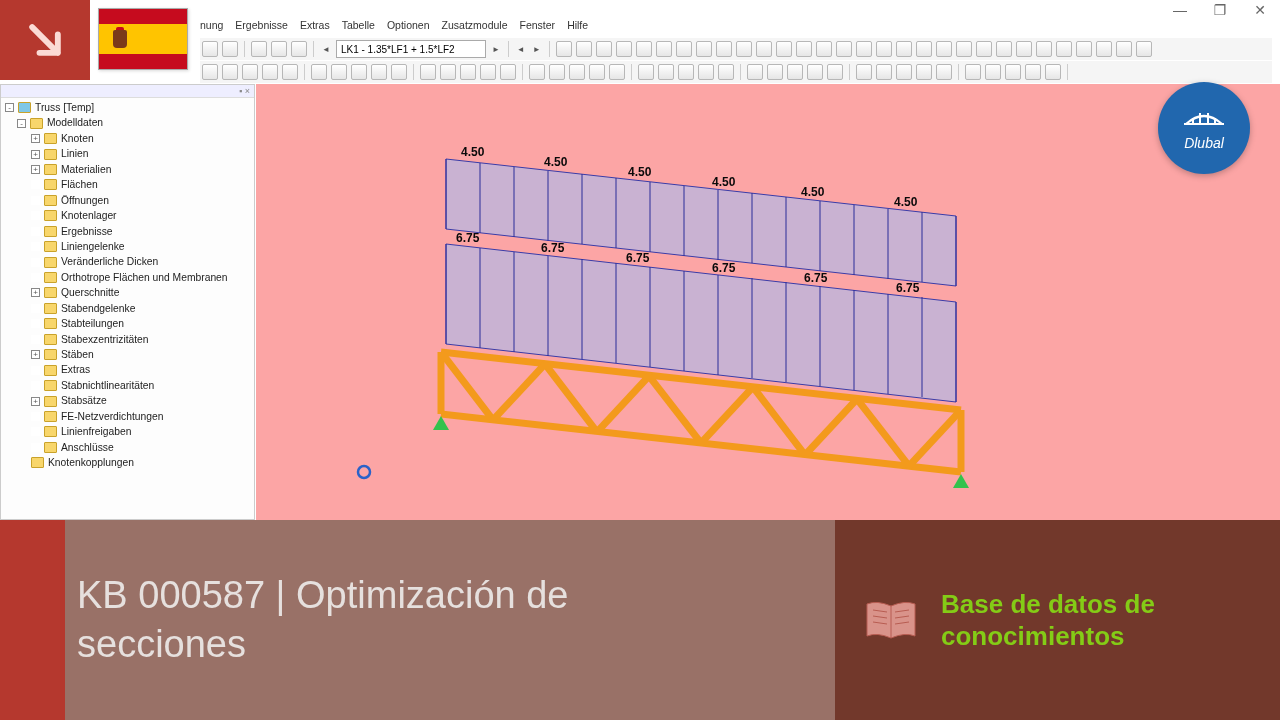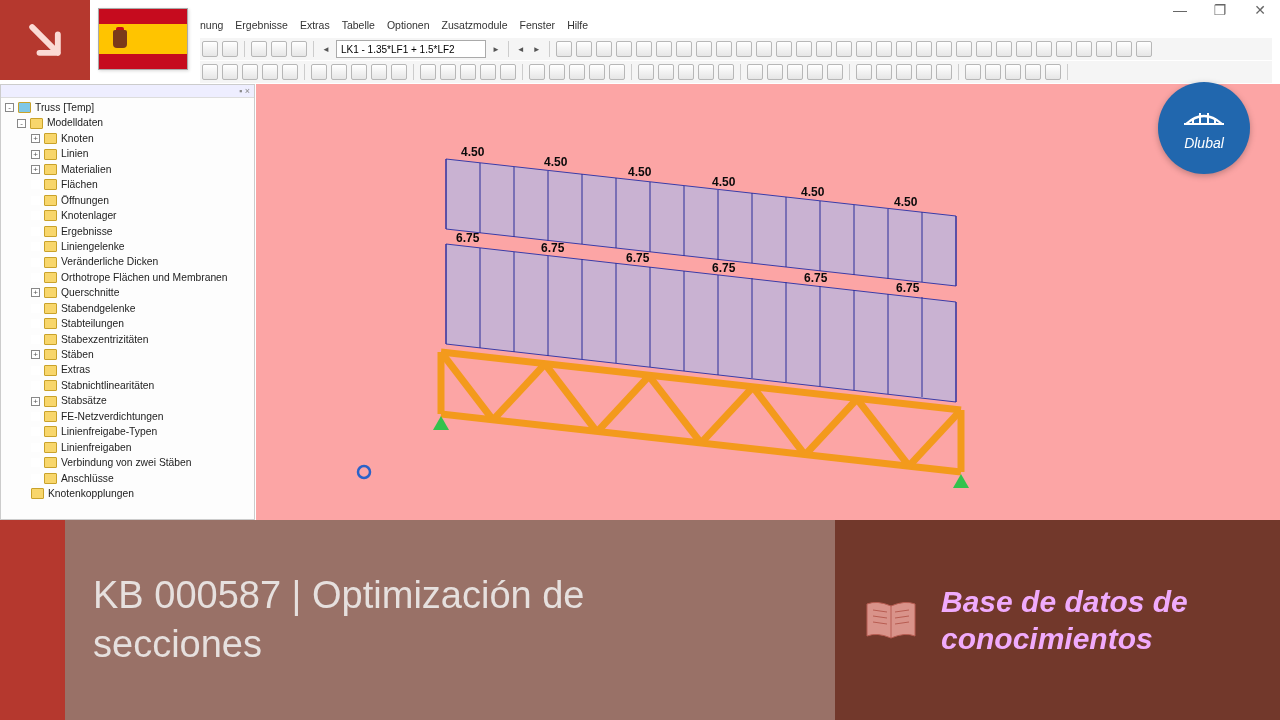--- a/index.html
+++ b/index.html
@@ -39,24 +39,24 @@
 .tree .exp { width: 9px; height: 9px; border: 1px solid #888; font-size: 8px; line-height: 7px; text-align: center; color:#555; background:#fff; }
 .tree .exp.none { border: none; }
 .tree .fold { width: 13px; height: 11px; background: #f8d66b; border: 1px solid #c9a22a; border-radius: 1px; }
 .tree .fold.root { background:#7fc7e6; }
 
 .viewport { position: absolute; top: 84px; left: 256px; right: 0; bottom: 200px; background: #fca5a5; }
 .viewport svg { width: 100%; height: 100%; }
 
 .overlay { position: absolute; left: 0; right: 0; bottom: 0; height: 200px; background: #997167; display: flex; }
 .overlay-left { flex: 0 0 65px; background: #b5382e; }
-.overlay-title { flex: 1; display: flex; flex-direction: column; justify-content: center; padding-left: 28px; color: #e6e0de; font-size: 38px; font-weight: 400; line-height: 1.3; }
+.overlay-title { flex: 1; display: flex; flex-direction: column; justify-content: center; padding-left: 12px; color: #e6e0de; font-size: 38px; font-weight: 400; line-height: 1.3; }
 .overlay-right { flex: 0 0 445px; background: #72382b; display: flex; align-items: center; padding-left: 28px; gap: 22px; }
 .book-icon { width: 56px; height: 44px; }
-.overlay-right-text { color: #f0abfc; font-size: 30px; font-style: italic; font-weight: 600; line-height: 1.25; }
+.overlay-right-text { color: #84cc16; font-size: 26px; font-weight: 600; line-height: 1.25; }
 
 .load-label { font-family: Arial; font-size: 12px; font-weight: bold; fill: #0a0a0a; }
 </style>
 </head>
 <body>
 
 <div class="top-corner">
   <svg viewBox="0 0 24 24">
       <path d="M5 5 L19 19 M19 19 L19 9 M19 19 L9 19" stroke="#fbdad4" stroke-width="3.2" fill="none" stroke-linecap="round"></path>
     </svg>
@@ -302,31 +302,21 @@
         <span>Stabsätze</span>
       </div>
       <div class="node" style="--indent: 26px;">
         <span class="exp none"></span>
         <span class="fold "></span>
         <span>FE-Netzverdichtungen</span>
       </div>
       <div class="node" style="--indent: 26px;">
         <span class="exp none"></span>
         <span class="fold "></span>
-        <span>Linienfreigabe-Typen</span>
-      </div>
-      <div class="node" style="--indent: 26px;">
-        <span class="exp none"></span>
-        <span class="fold "></span>
         <span>Linienfreigaben</span>
-      </div>
-      <div class="node" style="--indent: 26px;">
-        <span class="exp none"></span>
-        <span class="fold "></span>
-        <span>Verbindung von zwei Stäben</span>
       </div>
       <div class="node" style="--indent: 26px;">
         <span class="exp none"></span>
         <span class="fold "></span>
         <span>Anschlüsse</span>
       </div>
       <div class="node" style="--indent: 26px;">
         <span class="fold "></span>
         <span>Knotenkopplungen</span>
       </div>

